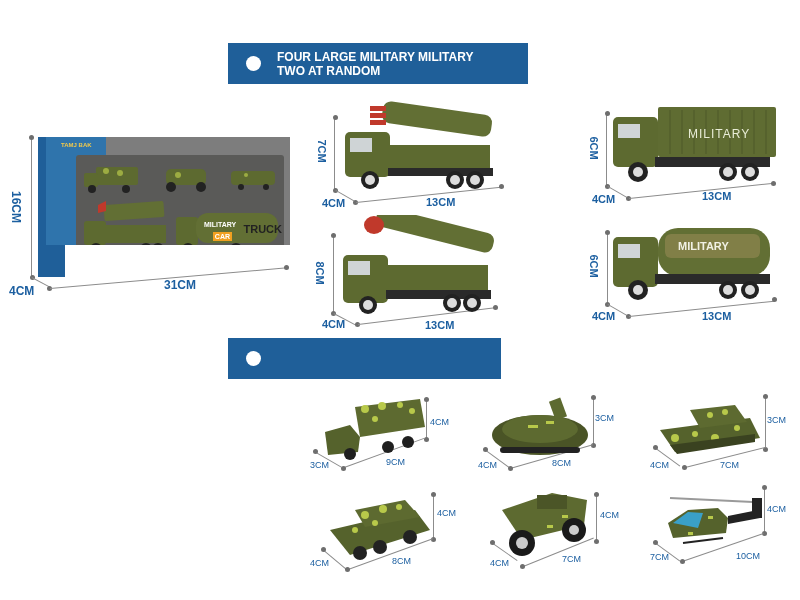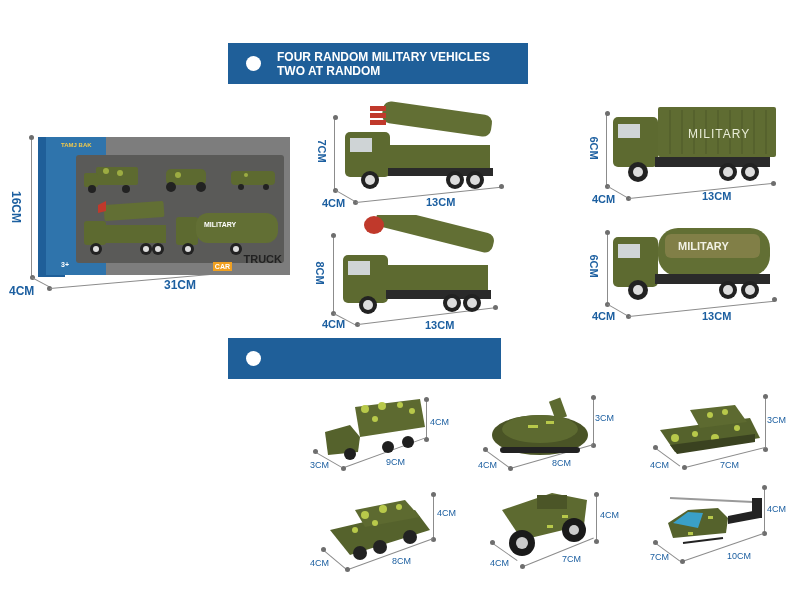--- a/index.html
+++ b/index.html
@@ -19,35 +19,35 @@
   .dim.vert { transform: rotate(90deg); transform-origin: center; }
   .line { position: absolute; background: #8c8c8c; height: 1px; transform-origin: 0 0; }
   .pt { position: absolute; width: 5px; height: 5px; border-radius: 50%; background: #6e6e6e; }
 
   .vehicle { position: absolute; }
   svg { display: block; }
 
   
   .pkg { position: absolute; left: 38px; top: 137px; width: 252px; height: 140px; }
   .pkg-left { position: absolute; left: 0; top: 0; width: 27px; height: 140px; background: #1f5f99; }
-  .pkg-front { position: absolute; left: 8px; top: 0; width: 244px; height: 138px; background: #2f74ac; overflow: hidden; }
+  .pkg-front { position: absolute; left: 8px; top: 0; width: 244px; height: 108px; background: #2f74ac; overflow: hidden; }
   .pkg-grey { position: absolute; left: 60px; top: 0; right: 0; bottom: 0; background: #7d7d7d;
               clip-path: polygon(0 0,100% 0,100% 100%,0 100%); }
   .pkg-window { position: absolute; left: 30px; top: 18px; width: 208px; height: 108px; background: #5a5a58; border-radius: 3px; }
   .brand { position: absolute; left: 15px; top: 5px; color: #f2c94c; font-size: 6px; font-weight: bold; }
   .age { position: absolute; left: 15px; top: 124px; color: #fff; font-size: 7px; font-weight: bold; }
   .truck-logo { position: absolute; right: 8px; bottom: 10px; color: #222; font-weight: 900; font-size: 11px; }
   .car-logo { position: absolute; right: 58px; bottom: 4px; background: #f0a020; color: #fff; font-size: 7px; font-weight: bold; padding: 1px 2px; }
 </style>
 </head>
 <body>
 
 <div class="banner" style="left:228px;top:43px;width:300px;height:41px;">
   <span class="dot"></span>
-  <span class="txt">FOUR RANDOM MILITARY VEHICLES
+  <span class="txt">FOUR LARGE MILITARY MILITARY
 TWO AT RANDOM</span>
 </div>
 <div class="banner" style="left:228px;top:338px;width:273px;height:41px;">
   <span class="dot"></span>
 </div>
 
 <div>
   <div class="line" style="left:32px;top:137px;width:140px;transform:rotate(90deg);"></div>
   <div class="pt" style="left:29px;top:135px;"></div>
   <div class="pt" style="left:30px;top:275px;"></div>
@@ -408,14 +408,14 @@
     <polygon points="70,28 100,22 102,30 70,36" fill="#222"></polygon>
     <rect x="94" y="10" width="10" height="20" fill="#222"></rect>
     <g fill="#b8c94a">
         <rect x="50" y="28" width="5" height="3"></rect>
         <rect x="30" y="44" width="5" height="3"></rect>
       </g>
     <line x1="25" y1="55" x2="65" y2="50" stroke="#222" stroke-width="2"></line>
   </svg>
   <span class="dim small" style="left:127px;top:24px;">4CM</span>
   <span class="dim small" style="left:10px;top:72px;">7CM</span>
-  <span class="dim small" style="left:87px;top:71px;">10CM</span>
+  <span class="dim small" style="left:96px;top:71px;">10CM</span>
 </div>
 
 </body></html>

